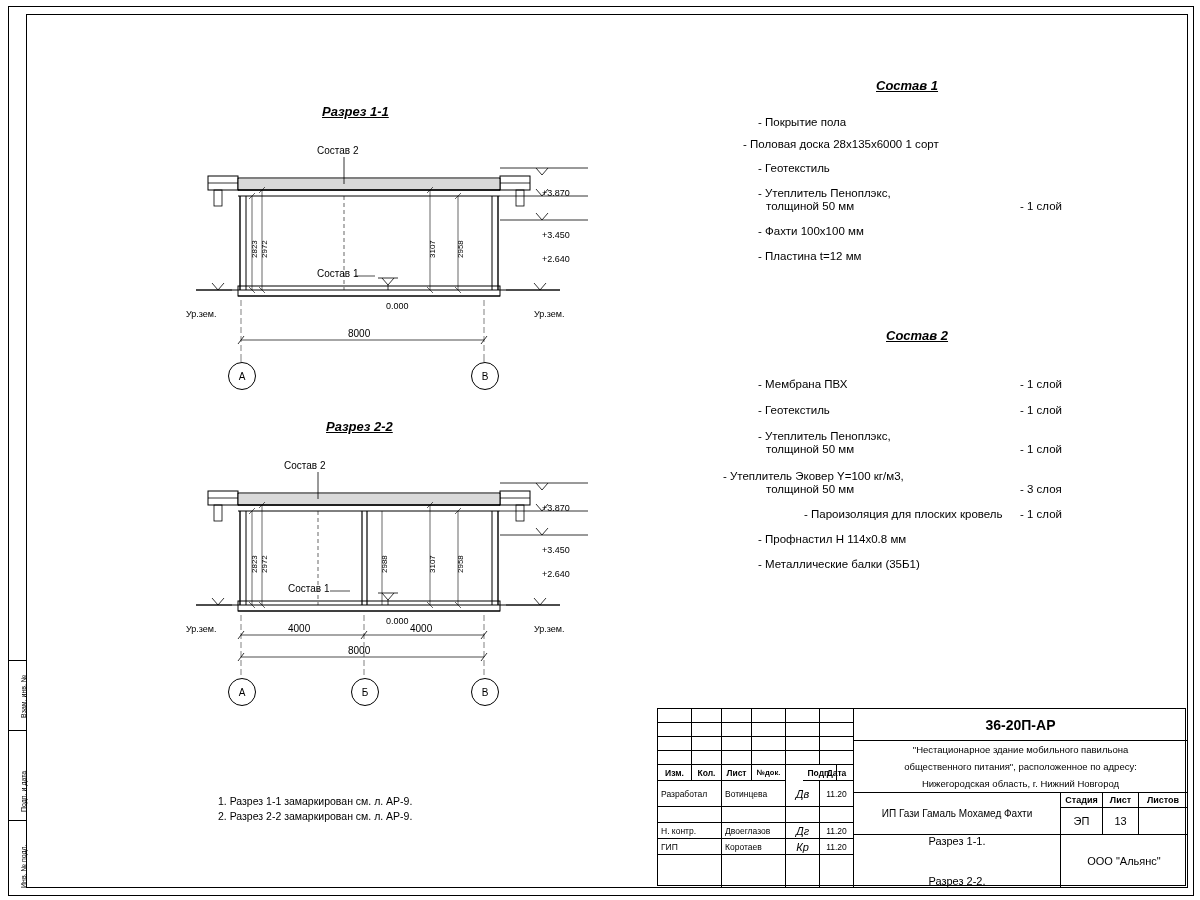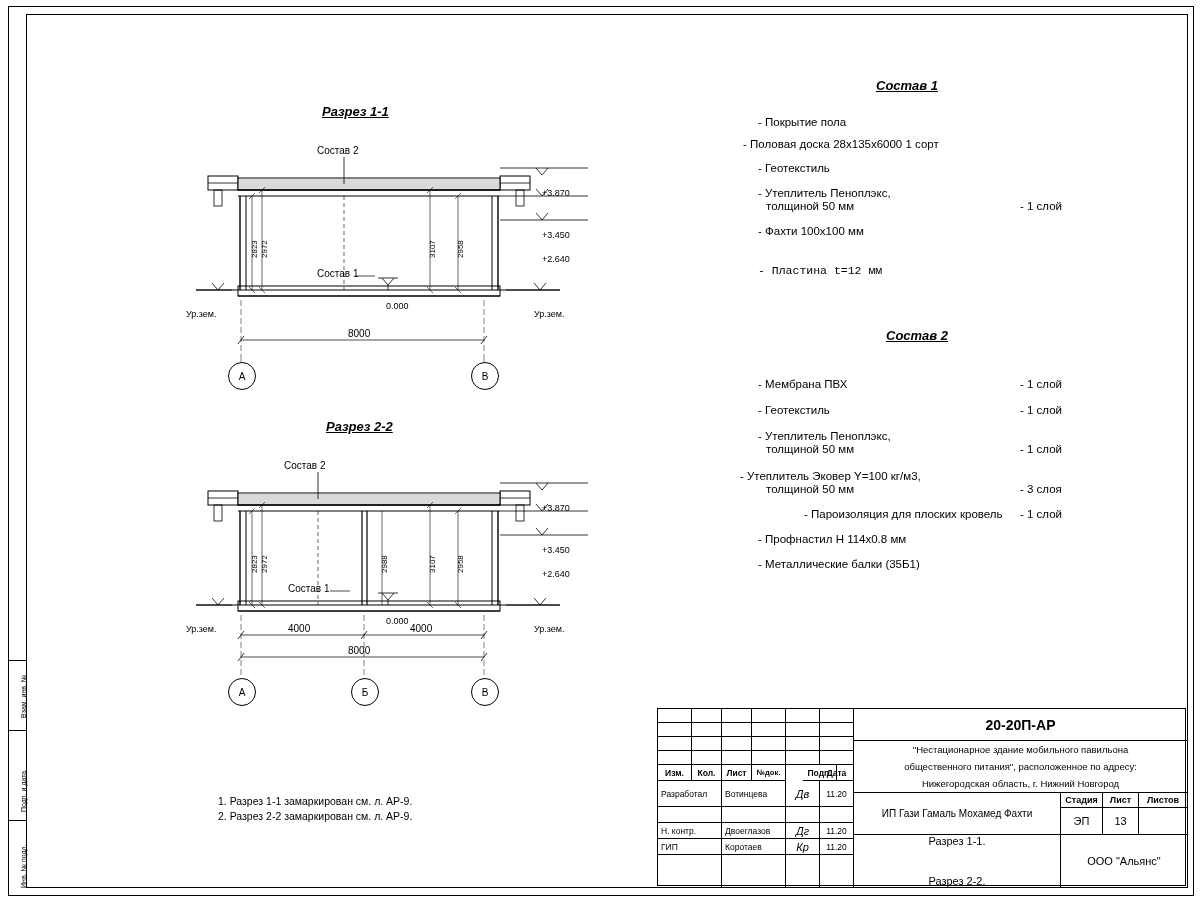--- a/index.html
+++ b/index.html
@@ -230,31 +230,31 @@
   <div class="bubble" style="left:471px;top:678px;">В</div>
 
   <div class="txt spec-h" style="left:876px;top:78px;">Состав 1</div>
   <div class="txt spec-i" style="left:758px;top:116px;">- Покрытие пола</div>
   <div class="txt spec-i" style="left:734px;top:138px;margin-left:9px;">- Половая доска 28х135х6000 1 сорт</div>
   <div class="txt spec-i" style="left:758px;top:162px;">- Геотекстиль</div>
   <div class="txt spec-i" style="left:758px;top:187px;">- Утеплитель Пеноплэкс,</div>
   <div class="txt spec-i" style="left:766px;top:200px;">толщиной 50 мм</div>
   <div class="txt spec-i" style="left:1020px;top:200px;">- 1 слой</div>
   <div class="txt spec-i" style="left:758px;top:225px;">- Фахти 100х100 мм</div>
-  <div class="txt spec-i" style="left:758px;top:264px;font-family:Liberation Mono, monospace;">- Пластина t=12 мм</div>
+  <div class="txt spec-i" style="left:758px;top:250px;">- Пластина t=12 мм</div>
 
   <div class="txt spec-h" style="left:886px;top:328px;">Состав 2</div>
   <div class="txt spec-i" style="left:758px;top:378px;">- Мембрана ПВХ</div>
   <div class="txt spec-i" style="left:1020px;top:378px;">- 1 слой</div>
   <div class="txt spec-i" style="left:758px;top:404px;">- Геотекстиль</div>
   <div class="txt spec-i" style="left:1020px;top:404px;">- 1 слой</div>
   <div class="txt spec-i" style="left:758px;top:430px;">- Утеплитель Пеноплэкс,</div>
   <div class="txt spec-i" style="left:766px;top:443px;">толщиной 50 мм</div>
   <div class="txt spec-i" style="left:1020px;top:443px;">- 1 слой</div>
-  <div class="txt spec-i" style="left:740px;top:470px;text-align:right;">- Утеплитель Эковер Y=100 кг/м3,</div>
+  <div class="txt spec-i" style="left:723px;top:470px;text-align:right;">- Утеплитель Эковер Y=100 кг/м3,</div>
   <div class="txt spec-i" style="left:766px;top:483px;">толщиной 50 мм</div>
   <div class="txt spec-i" style="left:1020px;top:483px;">- 3 слоя</div>
   <div class="txt spec-i" style="left:758px;top:508px;margin-left:46px;">- Пароизоляция для плоских кровель</div>
   <div class="txt spec-i" style="left:1020px;top:508px;">- 1 слой</div>
   <div class="txt spec-i" style="left:758px;top:533px;">- Профнастил Н 114х0.8 мм</div>
   <div class="txt spec-i" style="left:758px;top:558px;">- Металлические балки (35Б1)</div>
 
   <div class="txt note" style="left:218px;top:795px;">1. Разрез 1-1 замаркирован см. л. АР-9.</div>
   <div class="txt note" style="left:218px;top:810px;">2. Разрез 2-2 замаркирован см. л. АР-9.</div>
 
@@ -313,21 +313,21 @@
     <div class="cell cellL" style="left:0;top:130px;width:64px;height:16px;">ГИП</div>
     <div class="cell cellL" style="left:64px;top:130px;width:64px;height:16px;">Коротаев</div>
     <div class="cell" style="left:128px;top:130px;width:34px;height:16px;font-style:italic;font-size:11px;">Кр</div>
     <div class="cell" style="left:162px;top:130px;width:34px;height:16px;">11.20</div>
 
     <div class="cell cellL" style="left:0;top:146px;width:64px;height:32px;border-bottom:none;"></div>
     <div class="cell cellL" style="left:64px;top:146px;width:64px;height:32px;border-bottom:none;"></div>
     <div class="cell" style="left:128px;top:146px;width:34px;height:32px;border-bottom:none;"></div>
     <div class="cell" style="left:162px;top:146px;width:34px;height:32px;border-bottom:none;"></div>
 
-    <div class="cell" style="left:196px;top:0;width:333px;height:32px;font-size:14px;font-weight:bold;border-right:none;">20-20П-АР</div>
+    <div class="cell" style="left:196px;top:0;width:333px;height:32px;font-size:14px;font-weight:bold;border-right:none;">36-20П-АР</div>
 
     <div class="cell" style="left:196px;top:32px;width:333px;height:17px;border-bottom:none;border-right:none;font-size:9.5px;">"Нестационарное здание мобильного павильона</div>
     <div class="cell" style="left:196px;top:49px;width:333px;height:17px;border-bottom:none;border-right:none;font-size:9.5px;">общественного питания", расположенное по адресу:</div>
     <div class="cell" style="left:196px;top:66px;width:333px;height:18px;border-right:none;font-size:9.5px;">Нижегородская область, г. Нижний Новгород</div>
 
     <div class="cell" style="left:196px;top:84px;width:207px;height:42px;font-size:10px;">ИП Гази Гамаль Мохамед Фахти</div>
 
     <div class="cell" style="left:403px;top:84px;width:42px;height:15px;font-size:9px;font-weight:bold;">Стадия</div>
     <div class="cell" style="left:445px;top:84px;width:36px;height:15px;font-size:9px;font-weight:bold;">Лист</div>
     <div class="cell" style="left:481px;top:84px;width:48px;height:15px;font-size:9px;font-weight:bold;border-right:none;">Листов</div>

